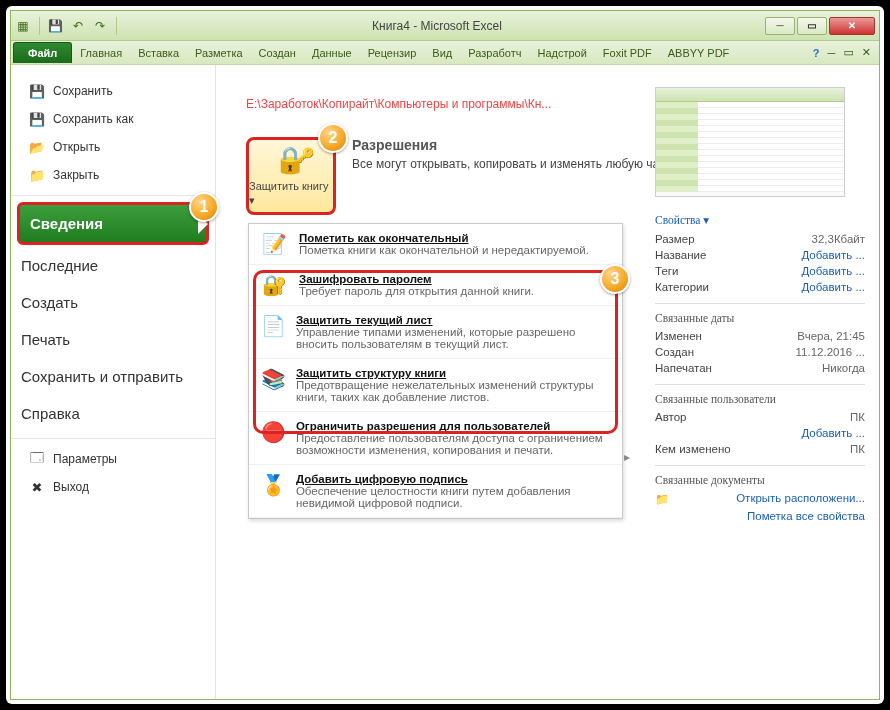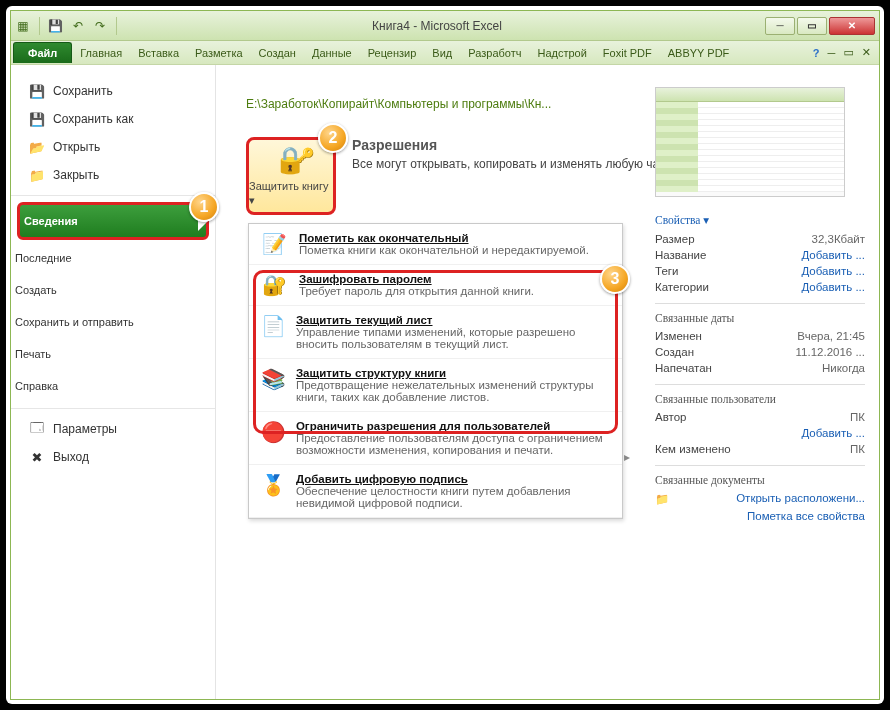--- a/index.html
+++ b/index.html
@@ -17,31 +17,31 @@
 .winbtn.close { width: 46px; background: linear-gradient(#e99,#c33); color: #fff; border-color: #a33; }
 
 .ribbon-tabs { height: 24px; background: linear-gradient(#e8f2dc,#d7e8bf); display: flex; align-items: center; border-bottom: 1px solid #c4d6a6; font-size: 11px; }
 .tab-file { background: linear-gradient(#2f8a2f,#1a6b1a); color: #fff; padding: 4px 14px; border-radius: 3px 3px 0 0; margin-left: 2px; font-weight: bold; border: 1px solid #165916; border-bottom: none; }
 .rtab { padding: 4px 8px; color: #3a5a18; cursor: pointer; }
 .rtab-right { margin-left: auto; display: flex; align-items: center; gap: 8px; padding-right: 8px; color: #3a5a18; }
 
 .backstage { flex: 1; display: flex; background: #fff; overflow: hidden; }
 .sidebar { width: 205px; background: #fff; border-right: 1px solid #e4e4e4; padding-top: 12px; }
 .side-item { display: flex; align-items: center; gap: 8px; padding: 6px 18px; font-size: 12px; color: #333; cursor: pointer; position: relative; }
-.side-item.big { padding: 10px 4px; font-size: 11px; }
+.side-item.big { padding: 10px 10px; font-size: 15px; }
 .side-item.sel { background: linear-gradient(#3d9e3d,#1f7d1f); color: #fff; font-weight: bold; border: 3px solid #d22; border-radius: 6px; margin: 2px 6px; }
 .side-item.sel::after { content: ""; position: absolute; right: -12px; top: 50%; margin-top: -10px; border: 10px solid transparent; border-left-color: #fff; }
 .side-icon { width: 16px; height: 16px; display: flex; align-items: center; justify-content: center; font-size: 13px; }
 .side-sep { height: 1px; background: #e6e6e6; margin: 6px 0; }
 
 .badge { position: absolute; width: 30px; height: 30px; border-radius: 50%; background: radial-gradient(circle at 35% 30%,#ffd58a,#f5a623 60%,#d17f0b); border: 2px solid #fff; box-shadow: 0 1px 3px rgba(0,0,0,.4); color: #fff; font-weight: bold; font-size: 16px; display: flex; align-items: center; justify-content: center; z-index: 10; }
 
 .content { flex: 1; position: relative; padding: 28px 20px 20px 30px; overflow: hidden; }
 .h-title { font-size: 22px; color: #555; }
-.h-path { font-size: 12px; color: #4d7c0f; margin-top: 4px; }
+.h-path { font-size: 12px; color: #ef4444; margin-top: 4px; }
 
 .perm-row { display: flex; margin-top: 26px; gap: 16px; align-items: flex-start; }
 .protect-btn { width: 90px; height: 78px; border: 3px solid #d22; border-radius: 8px; background: linear-gradient(#fff7d9,#ffe79c); display: flex; flex-direction: column; align-items: center; justify-content: center; font-size: 11px; color: #444; position: relative; }
 .protect-btn .lock { font-size: 26px; color: #e2a400; position: relative; }
 .perm-text { font-size: 12px; color: #444; }
 .perm-text .hdr { font-size: 14px; font-weight: bold; color: #555; margin-bottom: 4px; }
 
 .menu { margin-top: 8px; margin-left: 2px; border: 1px solid #c9c9c9; background: #fff; box-shadow: 1px 2px 4px rgba(0,0,0,.15); width: 375px; position: relative; }
 .menu-item { display: flex; gap: 10px; padding: 8px 12px; font-size: 11.5px; color: #333; border-bottom: 1px solid #f0f0f0; cursor: pointer; }
 .menu-item:last-child { border-bottom: none; }
@@ -134,24 +134,24 @@
             </div>
         <div class="badge" style="right:-4px;top:-10px">1</div>
       </div>
       <div class="side-item big">
             <span>Последние</span>
           </div>
       <div class="side-item big">
             <span>Создать</span>
           </div>
       <div class="side-item big">
+            <span>Печать</span>
+          </div>
+      <div class="side-item big">
             <span>Сохранить и отправить</span>
-          </div>
-      <div class="side-item big">
-            <span>Печать</span>
           </div>
       <div class="side-item big">
             <span>Справка</span>
           </div>
       <div class="side-sep"></div>
       <div class="side-item">
             <span class="side-icon">🗔</span>
             <span>Параметры</span>
           </div>
       <div class="side-item">

